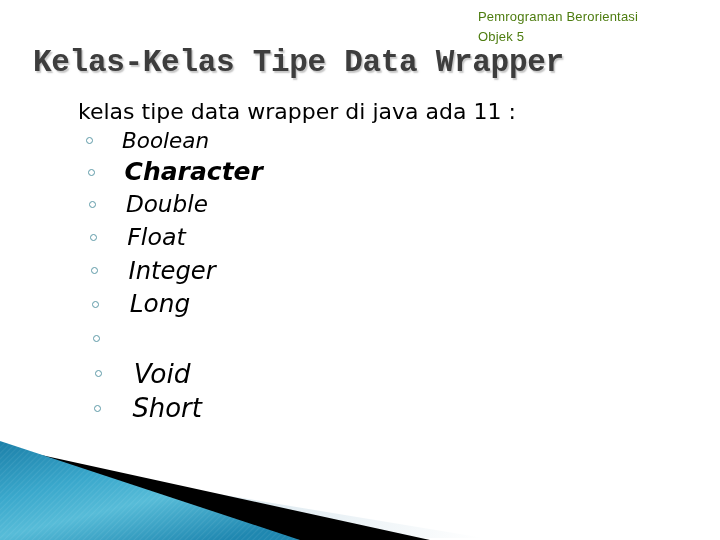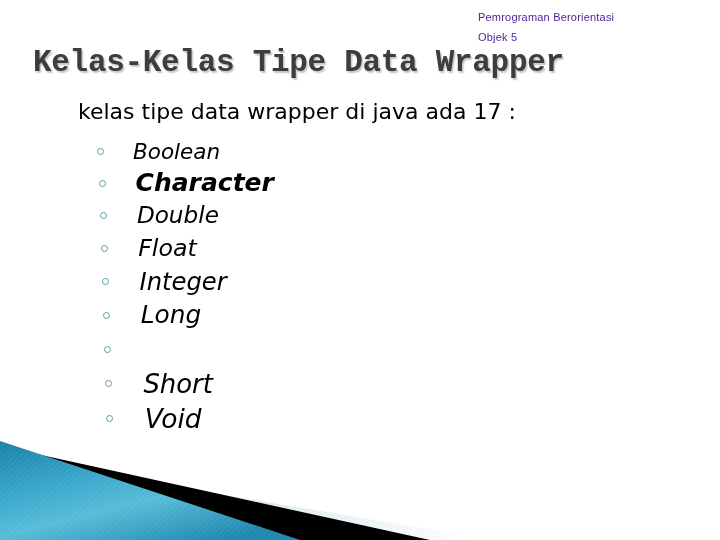--- a/index.html
+++ b/index.html
@@ -18,22 +18,22 @@
   }
 
   
   #slide-header {
     position: absolute;
     top: 7px;
     left: 420px;
     width: 260px;
     text-align: left;
     line-height: 20px;
-    font-size: 11px;
-    color: #4c1d95;
+    font-size: 13px;
+    color: #4d7c0f;
     letter-spacing: 0.2px;
     white-space: nowrap;
   }
   #slide-header .hdr-line {
     display: block;
   }
   #slide-header .hdr-line-1 { padding-left: 58px; }
   #slide-header .hdr-line-2 { padding-left: 58px; }
 
   
@@ -61,21 +61,21 @@
   #intro-line {
     font-size: 22px;
     color: #000000;
     line-height: 27px;
     white-space: nowrap;
     font-family: "DejaVu Sans", sans-serif;
   }
 
   #wrapper-list {
     list-style: none;
-    margin: 11px;
+    margin: 0;
     padding: 0;
   }
 
   .wrapper-item {
     position: relative;
     display: block;
     font-style: italic;
     color: #000000;
     font-family: "DejaVu Sans", sans-serif;
     white-space: nowrap;
@@ -113,32 +113,32 @@
 
   <div id="slide-header">
     <span class="hdr-line hdr-line-1">Pemrograman Berorientasi</span>
     <span class="hdr-line hdr-line-2">Objek 5</span>
   </div>
 
   <div id="slide-title">Kelas-Kelas Tipe Data Wrapper</div>
 
   <div id="body-block">
 
-    <div id="intro-line">kelas tipe data wrapper di java ada 17 :</div>
+    <div id="intro-line">kelas tipe data wrapper di java ada 11 :</div>
 
     <ul id="wrapper-list">
         <li class="wrapper-item" style="font-size: 21.5px; height: 31.2px; line-height: 31.2px;"><span class="bullet-icon" style="left: 8px; top: 12.1px;"></span><span class="item-label" style="margin-left: 44px;">Boolean</span></li>
         <li class="wrapper-item" style="font-size: 25px; height: 32.1px; line-height: 32.1px; font-weight: bold;"><span class="bullet-icon" style="left: 10px; top: 12.6px;"></span><span class="item-label" style="margin-left: 46.6px;">Character</span></li>
         <li class="wrapper-item" style="font-size: 23.15px; height: 32.55px; line-height: 32.55px;"><span class="bullet-icon" style="left: 11px; top: 12.8px;"></span><span class="item-label" style="margin-left: 47.9px;">Double</span></li>
         <li class="wrapper-item" style="font-size: 23.7px; height: 33px; line-height: 33px;"><span class="bullet-icon" style="left: 12px; top: 13px;"></span><span class="item-label" style="margin-left: 49.2px;">Float</span></li>
         <li class="wrapper-item" style="font-size: 24.25px; height: 33.45px; line-height: 33.45px;"><span class="bullet-icon" style="left: 13px; top: 13.2px;"></span><span class="item-label" style="margin-left: 50.5px;">Integer</span></li>
         <li class="wrapper-item" style="font-size: 24.8px; height: 33.9px; line-height: 33.9px;"><span class="bullet-icon" style="left: 14px; top: 13.4px;"></span><span class="item-label" style="margin-left: 51.8px;">Long</span></li>
         <li class="wrapper-item" style="font-size: 25.35px; height: 34.35px; line-height: 34.35px;"><span class="bullet-icon" style="left: 15px; top: 13.7px;"></span></li>
+        <li class="wrapper-item" style="font-size: 26.45px; height: 35.25px; line-height: 35.25px;"><span class="bullet-icon" style="left: 17px; top: 14.1px;"></span><span class="item-label" style="margin-left: 55.7px;">Void</span></li>
         <li class="wrapper-item" style="font-size: 25.9px; height: 34.8px; line-height: 34.8px;"><span class="bullet-icon" style="left: 16px; top: 13.9px;"></span><span class="item-label" style="margin-left: 54.4px;">Short</span></li>
-        <li class="wrapper-item" style="font-size: 26.45px; height: 35.25px; line-height: 35.25px;"><span class="bullet-icon" style="left: 17px; top: 14.1px;"></span><span class="item-label" style="margin-left: 55.7px;">Void</span></li>
       </ul>
 
   </div>
 
   <svg id="deco-layer" viewBox="0 0 720 110" preserveAspectRatio="none">
     <defs>
       <linearGradient id="tealGrad" x1="0" y1="0" x2="0.75" y2="1">
         <stop offset="0%" stop-color="#1b7fa8"></stop>
         <stop offset="38%" stop-color="#3aa8cc"></stop>
         <stop offset="62%" stop-color="#57bcd8"></stop>

